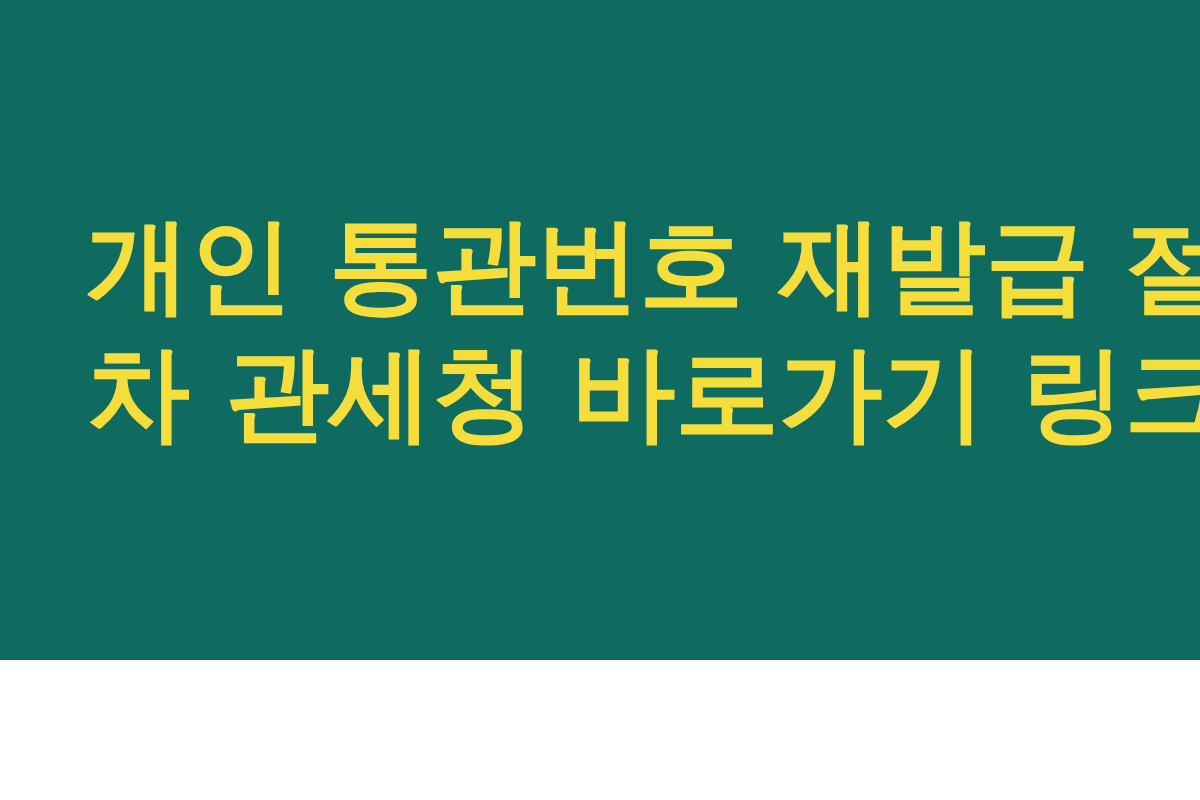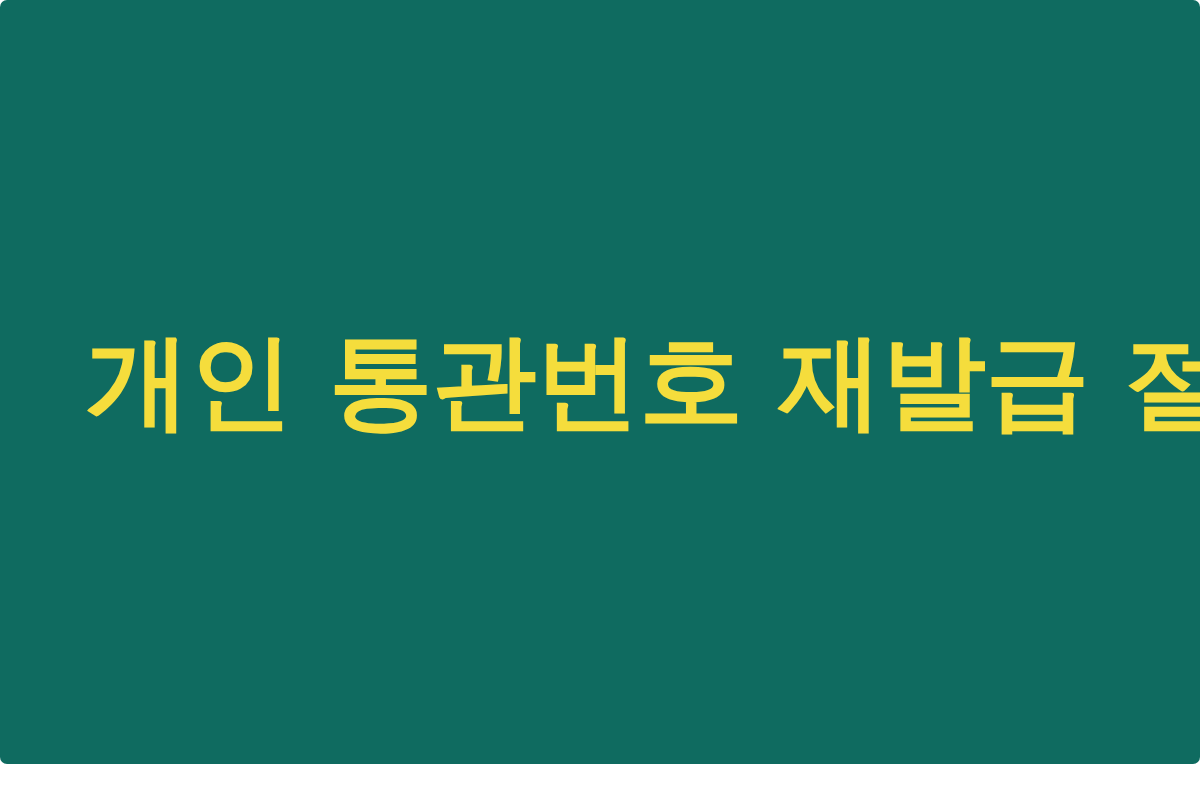--- a/index.html
+++ b/index.html
@@ -13,28 +13,27 @@
     height: 800px;
     overflow: hidden;
     font-family: "DejaVu Sans", "Liberation Sans", sans-serif;
   }
 
   
   .banner {
     position: relative;
     box-sizing: border-box;
     width: 1200px;
-    height: 764px;
+    height: 660px;
     background: #0F6B60;
     display: flex;
     flex-direction: column;
     justify-content: center;
     align-items: flex-start;
     padding: 0 72px 0 86px;
-    border-radius: 7px;
   }
 
   
   .headline {
     margin: 0;
     padding: 0;
     color: #F5DD3C;
     font-family: "DejaVu Sans", "Liberation Sans", sans-serif;
     font-weight: 700;
     font-size: 104px;
@@ -69,15 +68,16 @@
 <body>
 
 <div class="banner" style="background: rgb(15, 107, 96);">
 
   <h1 class="headline" style="color: rgb(245, 221, 60);">
 
     <span class="sr-only">개인 통관번호 재발급 절차 관세청 바로가기 링크</span>
 
     <span class="headline-line">개인 통관번호 재발급 절</span>
 
+    <span class="headline-line">차 관세청 바로가기 링크</span>
   </h1>
 
 </div>
 
 </body></html>

